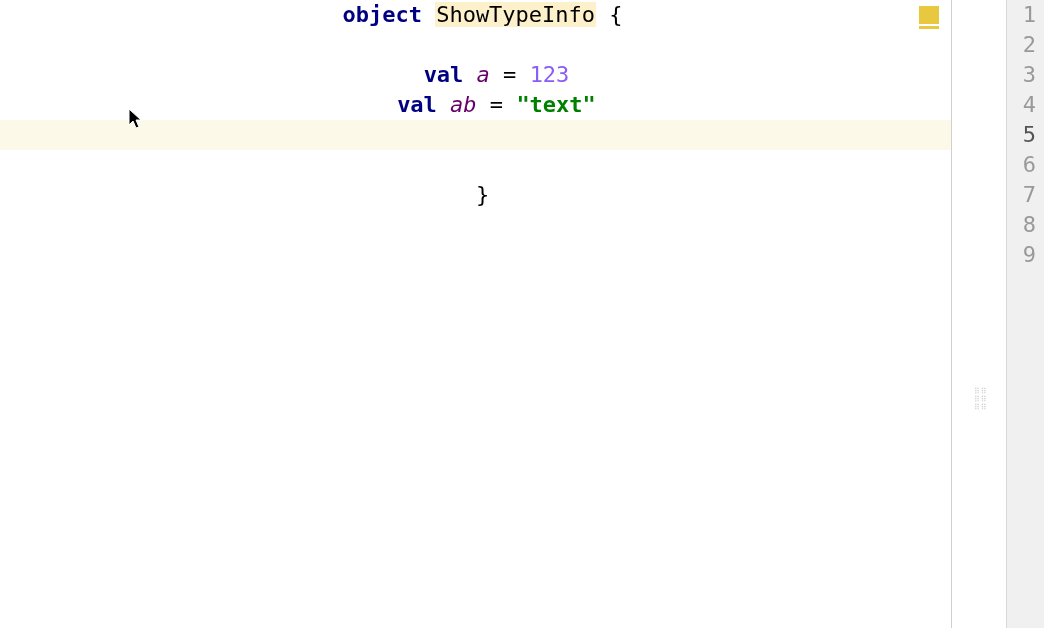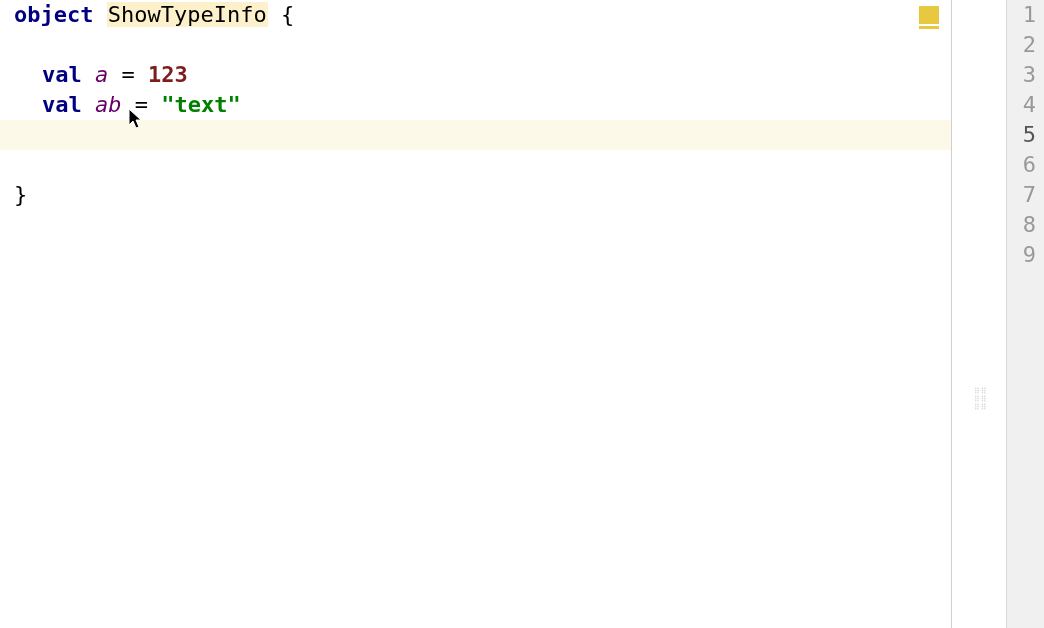--- a/index.html
+++ b/index.html
@@ -21,35 +21,36 @@
       flex: 1;
       position: relative;
       background: #ffffff;
       border-right: 1px solid #d0d0d0;
     }
     .code-line {
       height: 30px;
       line-height: 30px;
       padding-left: 14px;
       white-space: pre;
+      text-align: center;
     }
     .line-1 { padding-left: 14px; }
     .line-3, .line-4, .line-6 { padding-left: 42px; }
     .line-8 { padding-left: 14px; }
     .highlight-line {
       background: #fdf9e8;
     }
     .highlight-bg {
       background: #fdf1cc;
       padding: 0 1px;
     }
     .kw { color: #000080; font-weight: bold; }
     .classname { color: #000000; }
     .ident { color: #690069; font-style: italic; }
-    .num { color: #7f1d1d; font-weight: bold; }
+    .num { color: #8b5cf6; }
     .str { color: #008000; font-weight: bold; }
     .type { color: #000000; }
     .op { color: #000000; }
     .brace { color: #000000; }
     .gutter {
       width: 38px;
       background: #f0f0f0;
       border-left: 1px solid #d8d8d8;
       text-align: right;
       padding-right: 8px;

